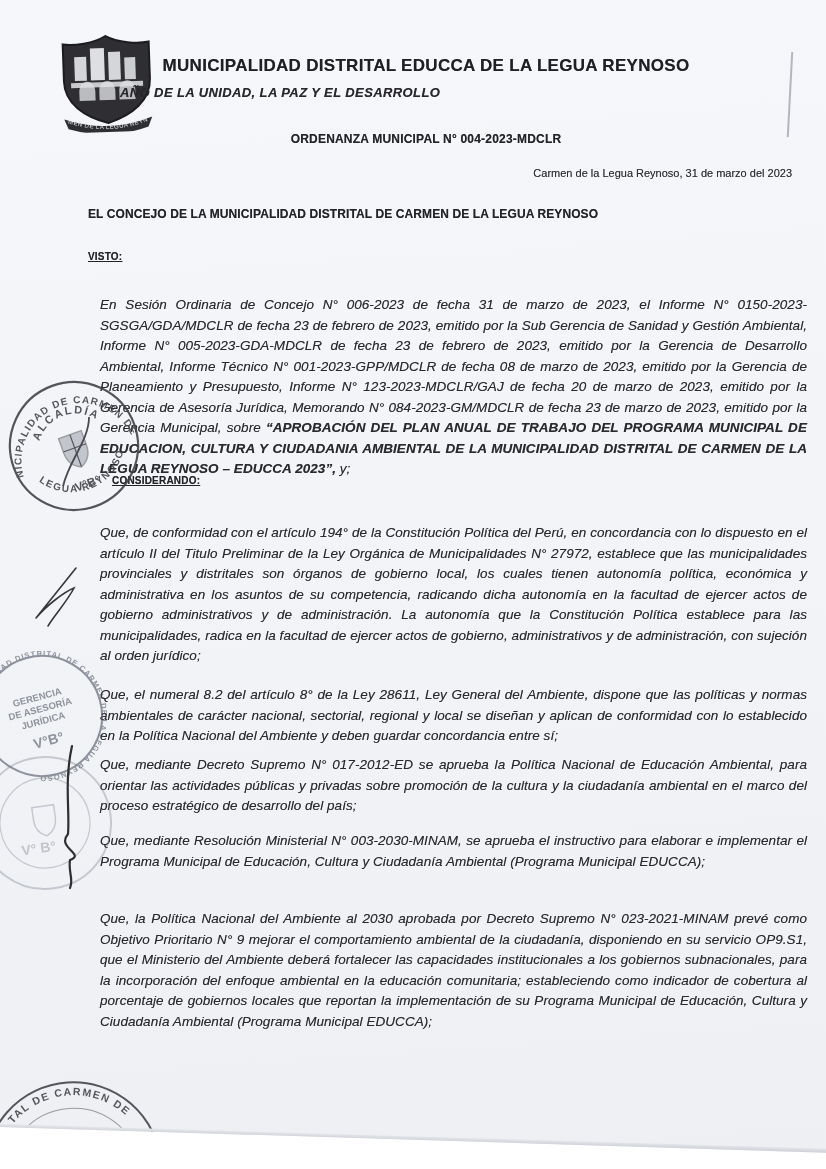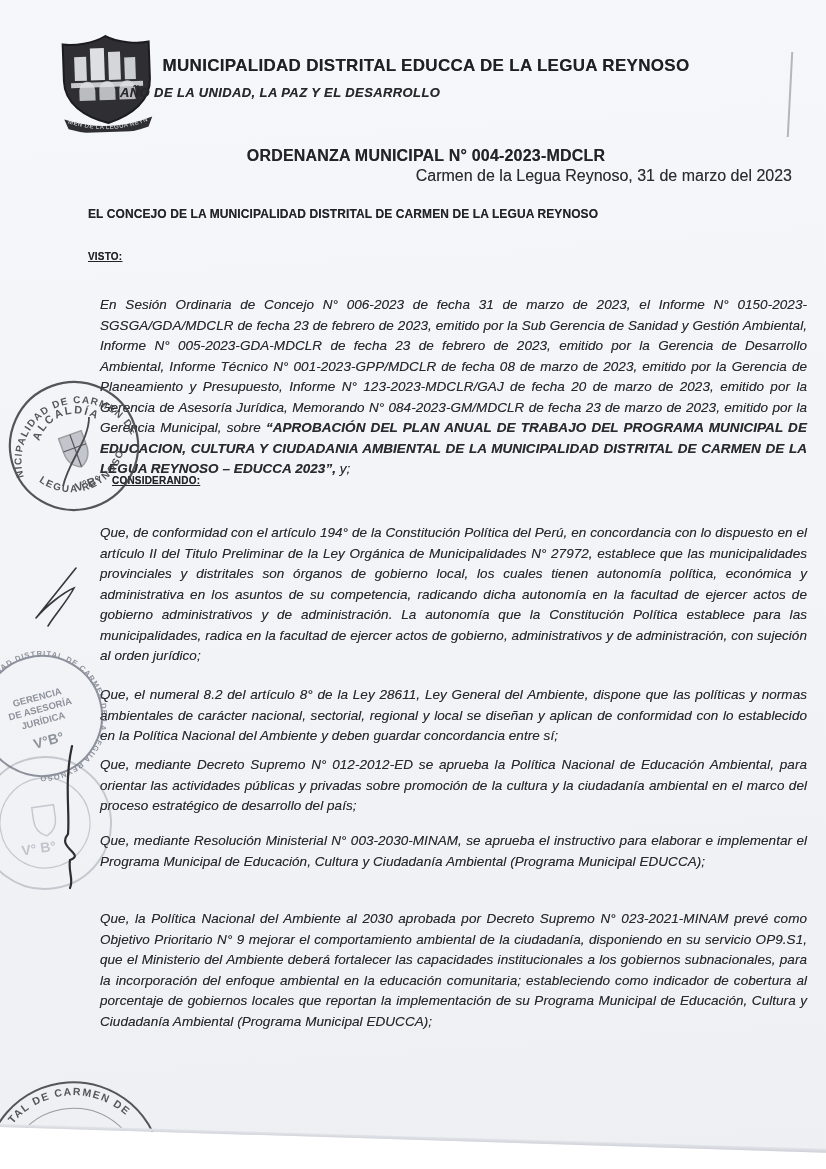--- a/index.html
+++ b/index.html
@@ -23,26 +23,26 @@
     top:56px;left:120px;width:612px;text-align:center;
     font-size:17px;font-weight:bold;color:#1f1f24;letter-spacing:.3px;
     text-shadow:0 0 .6px rgba(31,31,36,.6);
   }
   .hdr-motto{
     top:85px;left:120px;width:612px;text-align:left;
     font-size:13px;font-weight:bold;font-style:italic;color:#27272c;
     letter-spacing:.4px;text-shadow:0 0 .5px rgba(39,39,44,.55);
   }
   .ord-num{
-    top:147px;left:120px;width:612px;text-align:center;
-    font-size:16px;font-weight:bold;color:#232328;letter-spacing:.2px;
+    top:132px;left:120px;width:612px;text-align:center;
+    font-size:12px;font-weight:bold;color:#232328;letter-spacing:.2px;
     text-shadow:0 0 .5px rgba(35,35,40,.55);
   }
   .dateline{
-    top:167px;right:34px;font-size:16px;color:#2c2c31;
+    top:167px;right:34px;font-size:11px;color:#2c2c31;
     text-shadow:0 0 .5px rgba(44,44,49,.5);
   }
   .council{
     top:207px;left:88px;width:707px;
     font-size:12px;font-weight:bold;color:#222227;letter-spacing:.1px;
     text-shadow:0 0 .5px rgba(34,34,39,.55);
   }
   .section-h{
     font-size:10px;font-weight:bold;color:#222227;
     text-decoration:underline;letter-spacing:.2px;
@@ -95,21 +95,21 @@
   <div class="abs council">EL CONCEJO DE LA MUNICIPALIDAD DISTRITAL DE CARMEN DE LA LEGUA REYNOSO</div>
 
   <div class="abs section-h" style="top:251px;left:88px;">VISTO:</div>
 
   <p class="abs doc-text" style="top:283px;"><span>En Sesión Ordinaria de Concejo N° 006-2023 de fecha 31 de marzo de 2023, el Informe N° 0150-2023-SGSGA/GDA/MDCLR de fecha 23 de febrero de 2023, emitido por la Sub Gerencia de Sanidad y Gestión Ambiental, Informe N° 005-2023-GDA-MDCLR de fecha 23 de febrero de 2023, emitido por la Gerencia de Desarrollo Ambiental, Informe Técnico N° 001-2023-GPP/MDCLR de fecha 08 de marzo de 2023, emitido por la Gerencia de Planeamiento y Presupuesto, Informe N° 123-2023-MDCLR/GAJ de fecha 20 de marzo de 2023, emitido por la Gerencia de Asesoría Jurídica, Memorando N° 084-2023-GM/MDCLR de fecha 23 de marzo de 2023, emitido por la Gerencia Municipal, sobre </span><span class="b">“APROBACIÓN DEL PLAN ANUAL DE TRABAJO DEL PROGRAMA MUNICIPAL DE EDUCACION, CULTURA Y CIUDADANIA AMBIENTAL DE LA MUNICIPALIDAD DISTRITAL DE CARMEN DE LA LEGUA REYNOSO – EDUCCA 2023”, </span><span>y;</span></p>
 
   <div class="abs section-h" style="top:475px;left:88px;padding-left:24px;">CONSIDERANDO:</div>
 
   <p class="abs doc-text" style="top:511px;">Que, de conformidad con el artículo 194° de la Constitución Política del Perú, en concordancia con lo dispuesto en el artículo II del Titulo Preliminar de la Ley Orgánica de Municipalidades N° 27972, establece que las municipalidades provinciales y distritales son órganos de gobierno local, los cuales tienen autonomía política, económica y administrativa en los asuntos de su competencia, radicando dicha autonomía en la facultad de ejercer actos de gobierno administrativos y de administración. La autonomía que la Constitución Política establece para las municipalidades, radica en la facultad de ejercer actos de gobierno, administrativos y de administración, con sujeción al orden jurídico;</p>
   <p class="abs doc-text" style="top:673px;">Que, el numeral 8.2 del artículo 8° de la Ley 28611, Ley General del Ambiente, dispone que las políticas y normas ambientales de carácter nacional, sectorial, regional y local se diseñan y aplican de conformidad con lo establecido en la Política Nacional del Ambiente y deben guardar concordancia entre sí;</p>
-  <p class="abs doc-text" style="top:743px;">Que, mediante Decreto Supremo N° 012-2012-ED se aprueba la Política Nacional de Educación Ambiental, para orientar las actividades públicas y privadas sobre promoción de la cultura y la ciudadanía ambiental en el marco del proceso estratégico de desarrollo del país;</p>
+  <p class="abs doc-text" style="top:743px;">Que, mediante Decreto Supremo N° 017-2012-ED se aprueba la Política Nacional de Educación Ambiental, para orientar las actividades públicas y privadas sobre promoción de la cultura y la ciudadanía ambiental en el marco del proceso estratégico de desarrollo del país;</p>
   <p class="abs doc-text" style="top:819px;">Que, mediante Resolución Ministerial N° 003-2030-MINAM, se aprueba el instructivo para elaborar e implementar el Programa Municipal de Educación, Cultura y Ciudadanía Ambiental (Programa Municipal EDUCCA);</p>
   <p class="abs doc-text" style="top:897px;">Que, la Política Nacional del Ambiente al 2030 aprobada por Decreto Supremo N° 023-2021-MINAM prevé como Objetivo Prioritario N° 9 mejorar el comportamiento ambiental de la ciudadanía, disponiendo en su servicio OP9.S1, que el Ministerio del Ambiente deberá fortalecer las capacidades institucionales a los gobiernos subnacionales, para la incorporación del enfoque ambiental en la educación comunitaria; estableciendo como indicador de cobertura al porcentaje de gobiernos locales que reportan la implementación de su Programa Municipal de Educación, Cultura y Ciudadanía Ambiental (Programa Municipal EDUCCA);</p>
 
   <svg class="abs stamp" style="left:4px;top:376px;transform:rotate(-20deg);opacity:.88;" width="140" height="140" viewBox="0 0 140 140">
     <defs>
       <path id="ringA-top" d="M 12,86 A 58,58 0 1 1 128,86" fill="none"></path>
       <path id="ringA-bot" d="M 20,82 A 54,54 0 0 0 120,82" fill="none"></path>
       <path id="arcA-alc" d="M 34,88 A 38,38 0 1 1 106,88" fill="none"></path>
     </defs>
     <circle cx="70" cy="70" r="64" fill="none" stroke="#3f3f46" stroke-width="2.2"></circle>

